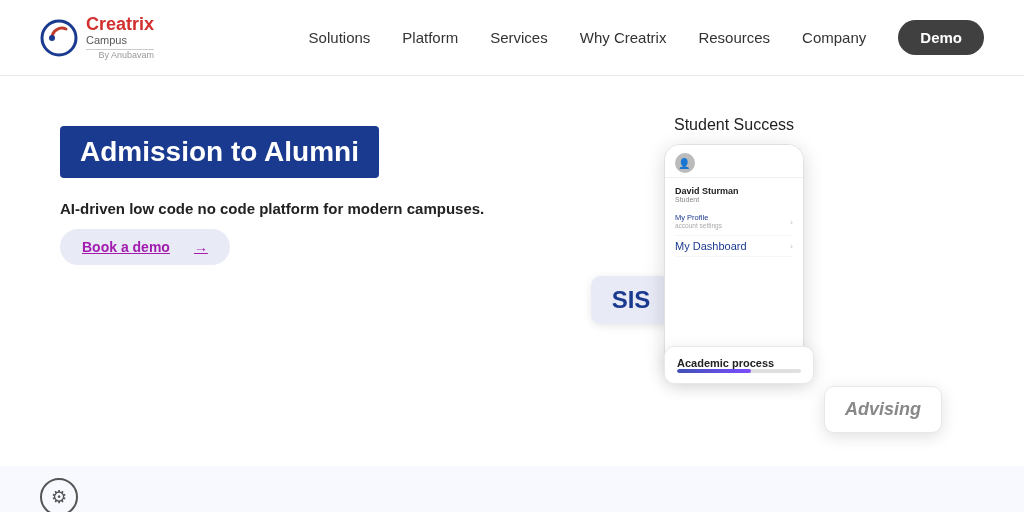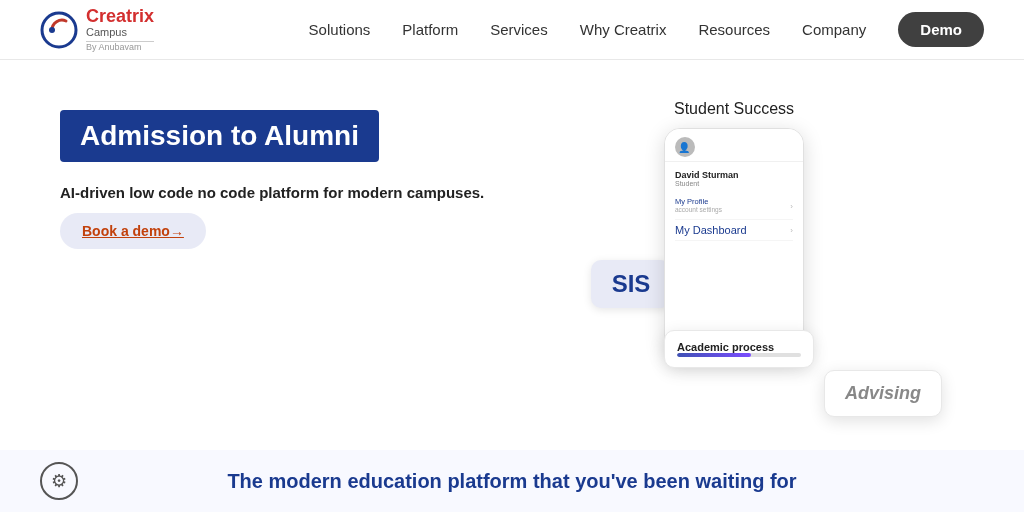--- a/index.html
+++ b/index.html
@@ -4,21 +4,21 @@
   <style>
     * { margin: 0; padding: 0; box-sizing: border-box; }
     body { font-family: 'Segoe UI', Arial, sans-serif; background: #fff; width: 1024px; height: 512px; overflow: hidden; }
 
     
     .header {
       display: flex;
       align-items: center;
       justify-content: space-between;
       padding: 0 40px;
-      height: 60px;
+      height: 76px;
       border-bottom: 1px solid #e8e8e8;
       background: #fff;
     }
     .logo-area {
       display: flex;
       align-items: center;
       gap: 8px;
     }
     .logo-icon {
       width: 38px;
@@ -38,20 +38,21 @@
       font-size: 11px;
       color: #555;
       font-weight: 500;
     }
     .logo-by {
       font-size: 9px;
       color: #999;
       border-top: 1px solid #ccc;
       margin-top: 2px;
       padding-top: 1px;
+      text-align: right;
     }
     nav {
       display: flex;
       align-items: center;
       gap: 32px;
     }
     .nav-link {
       font-size: 15px;
       color: #333;
       text-decoration: none;
@@ -104,28 +105,28 @@
     .hero-desc {
       font-size: 13.5px;
       color: #444;
       line-height: 1.6;
       max-width: 380px;
       margin-bottom: 28px;
     }
     .book-demo-btn {
       display: inline-flex;
       align-items: center;
-      gap: 0;
+      gap: 24px;
       background: #e8eaf6;
       border: none;
       border-radius: 22px;
       padding: 10px 22px;
       font-size: 14px;
       font-weight: 600;
-      color: #c2410c;
+      color: #a21caf;
       cursor: pointer;
       text-decoration: underline;
     }
 
     
     .hero-right {
       flex: 0 0 420px;
       position: relative;
       height: 340px;
     }
@@ -390,15 +391,14 @@
     <div class="advising-card">
       <span>Advising</span>
     </div>
   </div>
 </section>
 
 <div class="bottom-section">
   <div class="gear-icon-wrapper">
     <span style="font-size:18px;color:#555;">⚙</span>
   </div>
-  <div class="bottom-text">The modern education platform that you've been waiting for</div>
   <div style="width:38px;"></div>
 </div>
 
 </body></html>

